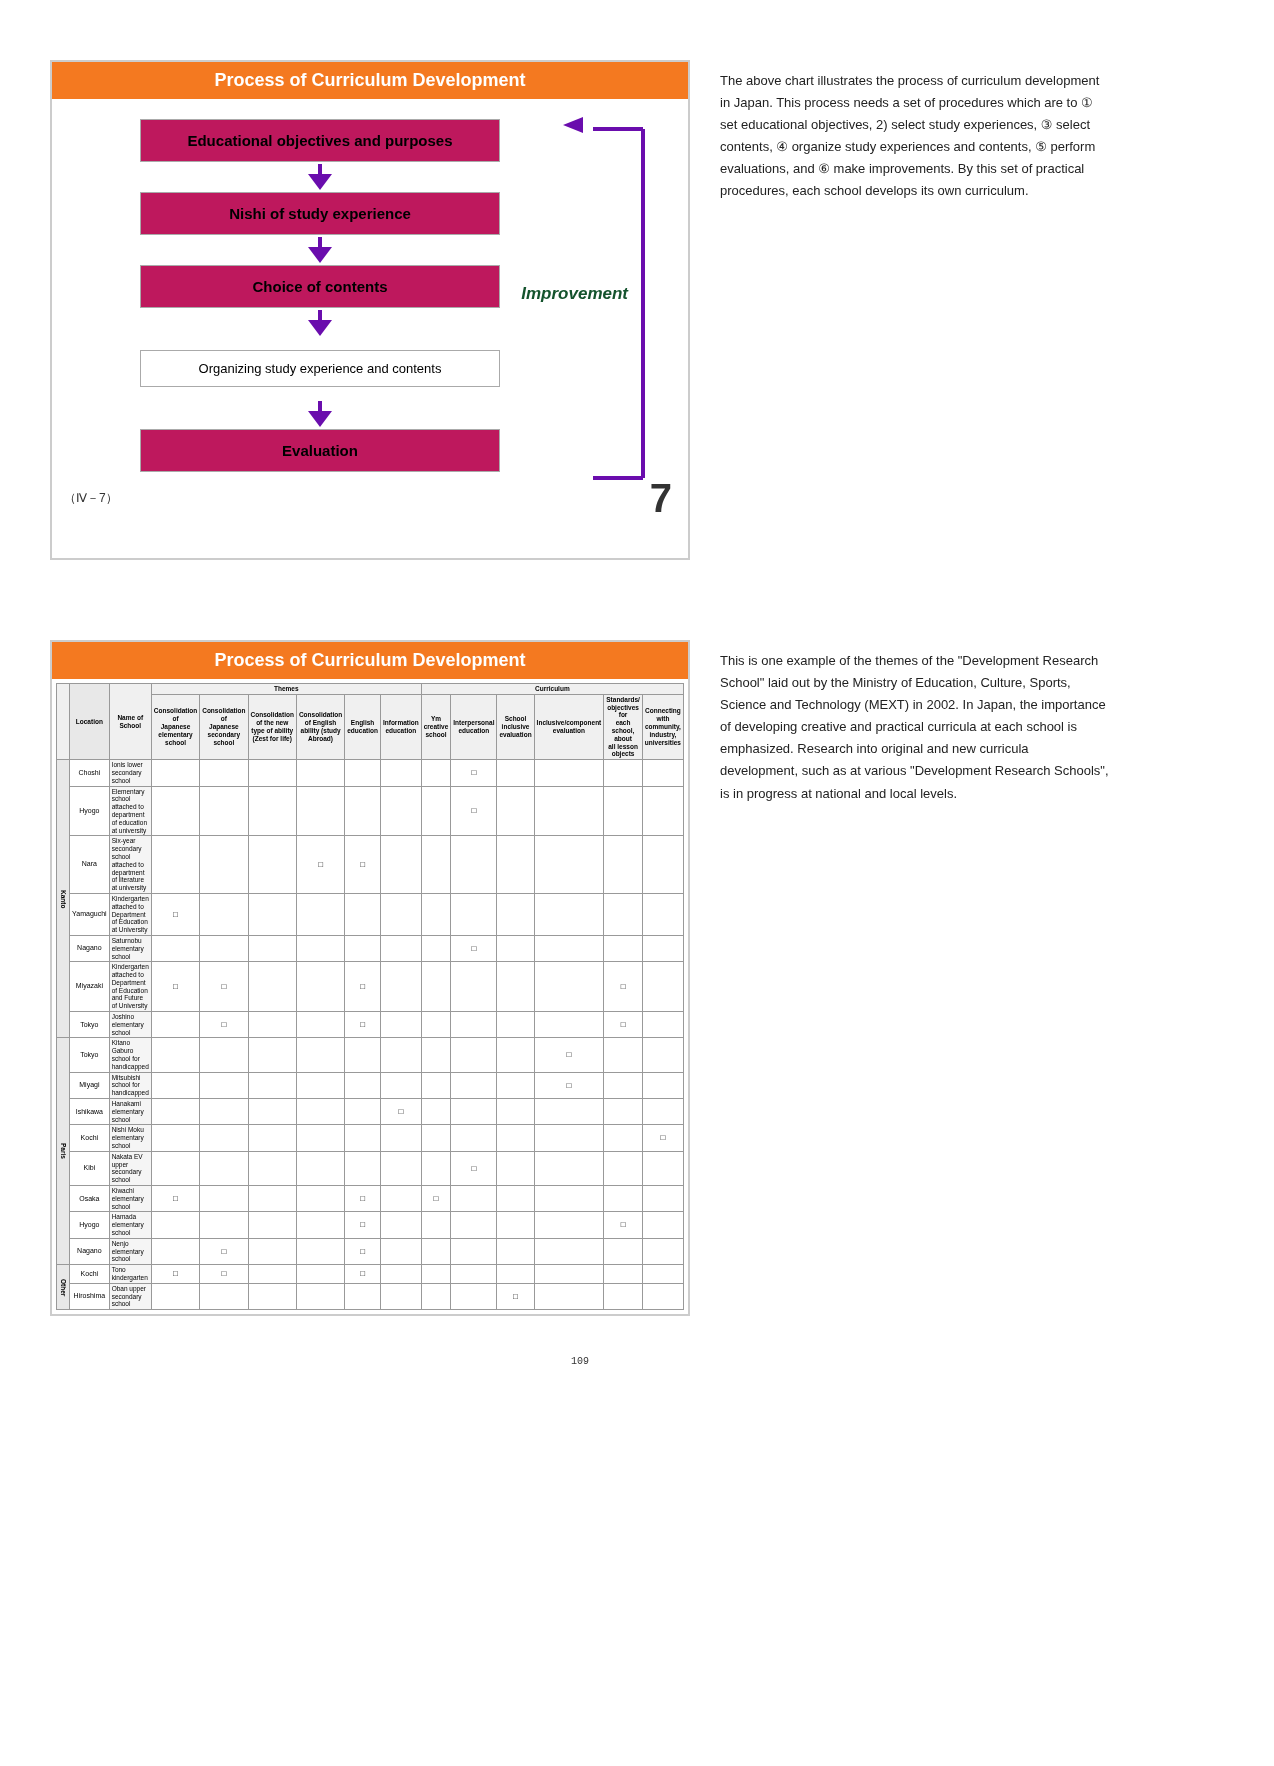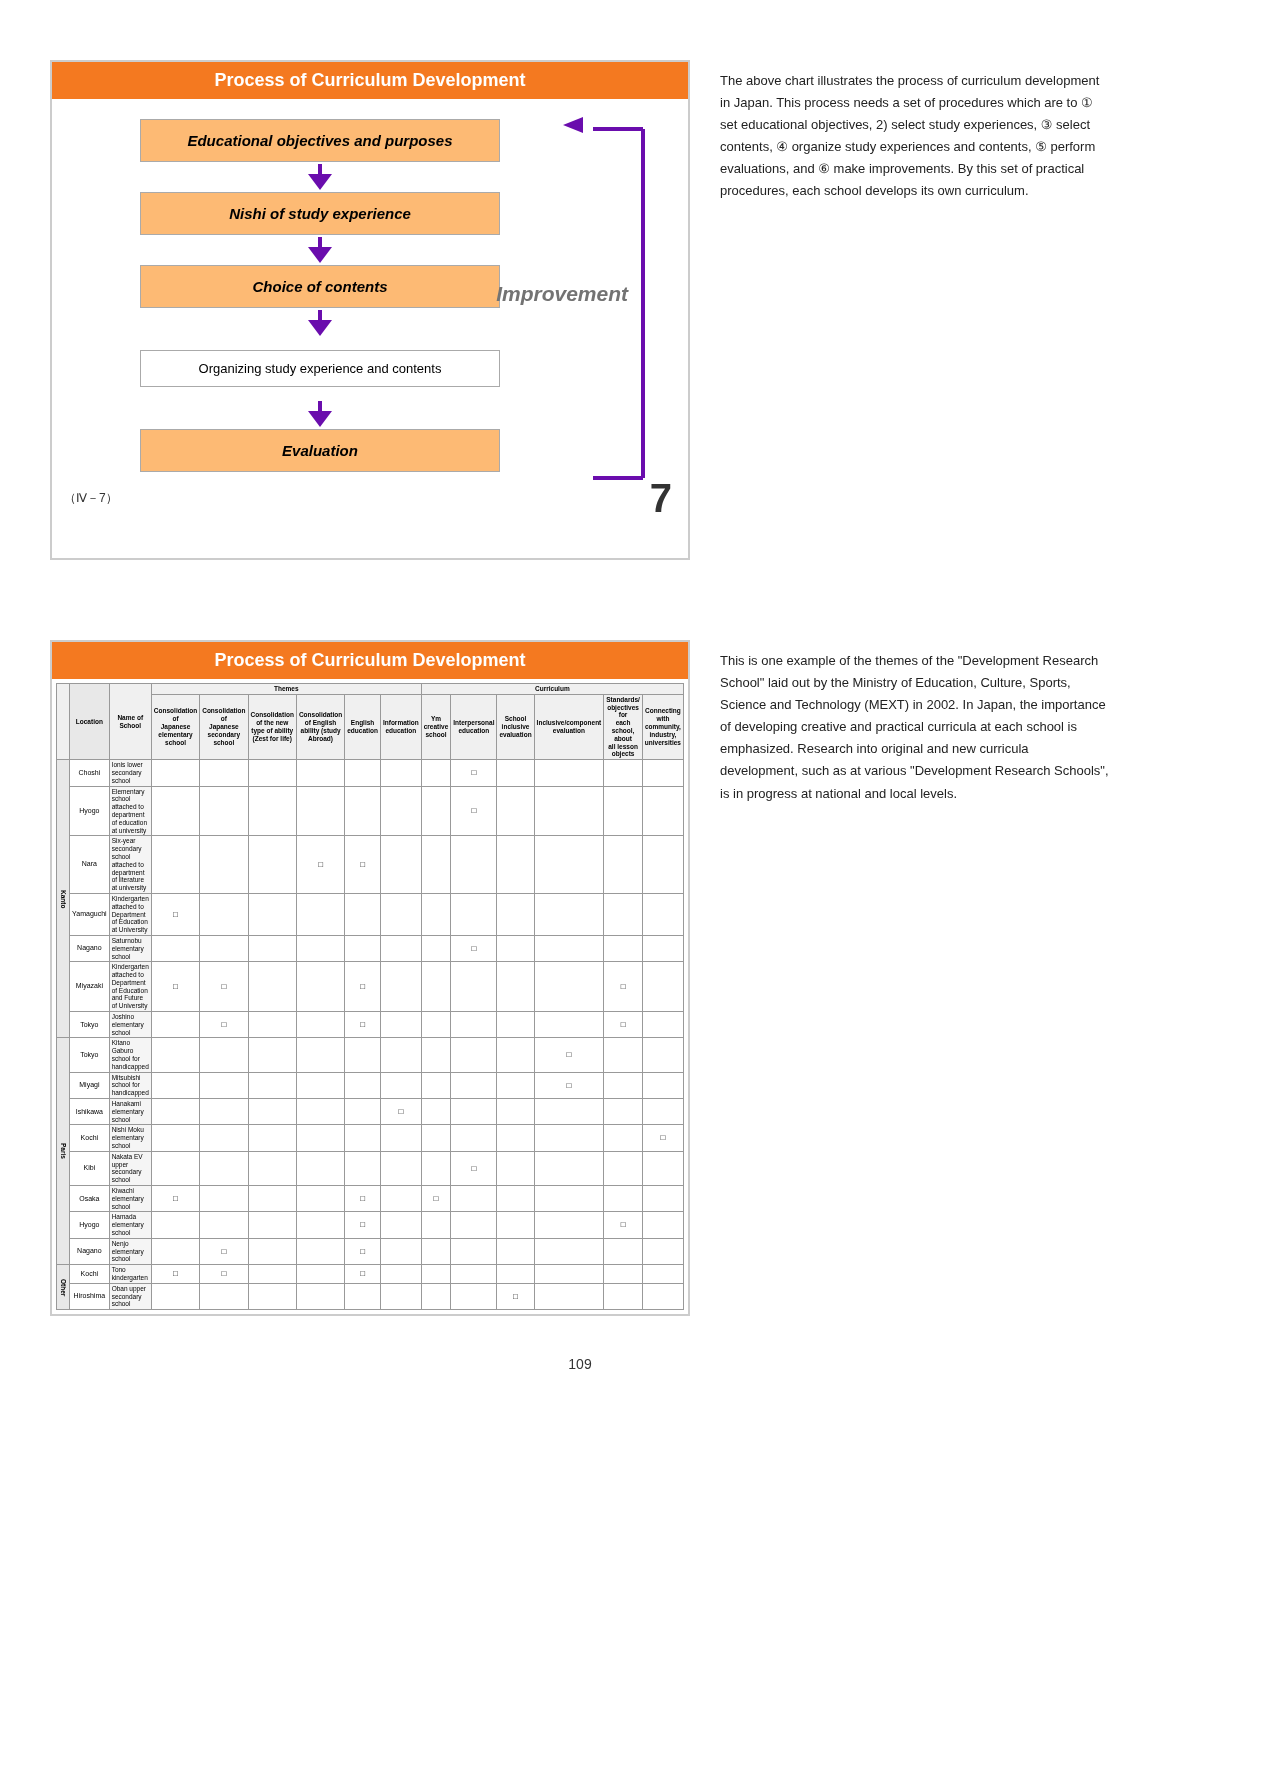--- a/index.html
+++ b/index.html
@@ -49,49 +49,48 @@
       width: 100%;
     }
 
     .diagram-content {
       padding: 20px 30px 20px 30px;
       position: relative;
       height: 430px;
     }
 
     .flow-item {
-      background: #fdba74;
+      background: #be185d;
       border: 1.5px solid #aaa;
       text-align: center;
       font-weight: bold;
       font-size: 15px;
       padding: 12px 10px;
       width: 360px;
       margin: 0 auto;
-      font-style: italic;
     }
 
     .flow-item-outline {
       background: #fff;
       border: 1.5px solid #aaa;
       text-align: center;
       font-size: 13px;
       padding: 10px 10px;
       width: 360px;
       margin: 14px auto;
     }
 
     .improvement-label {
       position: absolute;
       right: 30px;
       top: 50%;
       transform: translateY(-60%);
-      color: #737373;
-      font-weight: bold;
-      font-size: 21px;
+      color: #14532d;
+      font-weight: bold;
+      font-size: 17px;
       font-style: italic;
     }
 
     .diagram-page-num {
       font-size: 40px;
       font-weight: bold;
       color: #333;
       position: absolute;
       bottom: 8px;
       right: 16px;
@@ -228,23 +227,24 @@
       font-size: 13px;
       line-height: 1.7;
       color: #222;
       padding-top: 10px;
     }
 
     
     .page-footer {
       margin-top: 40px;
       text-align: center;
-      font-size: 14px;
+      font-size: 10px;
       color: #333;
       width: 100%;
+      font-family: Liberation Mono, monospace;
     }
 
     
     .v-arrow {
       display: flex;
       flex-direction: column;
       align-items: center;
       margin: 2px auto;
     }
     .v-arrow-line {

